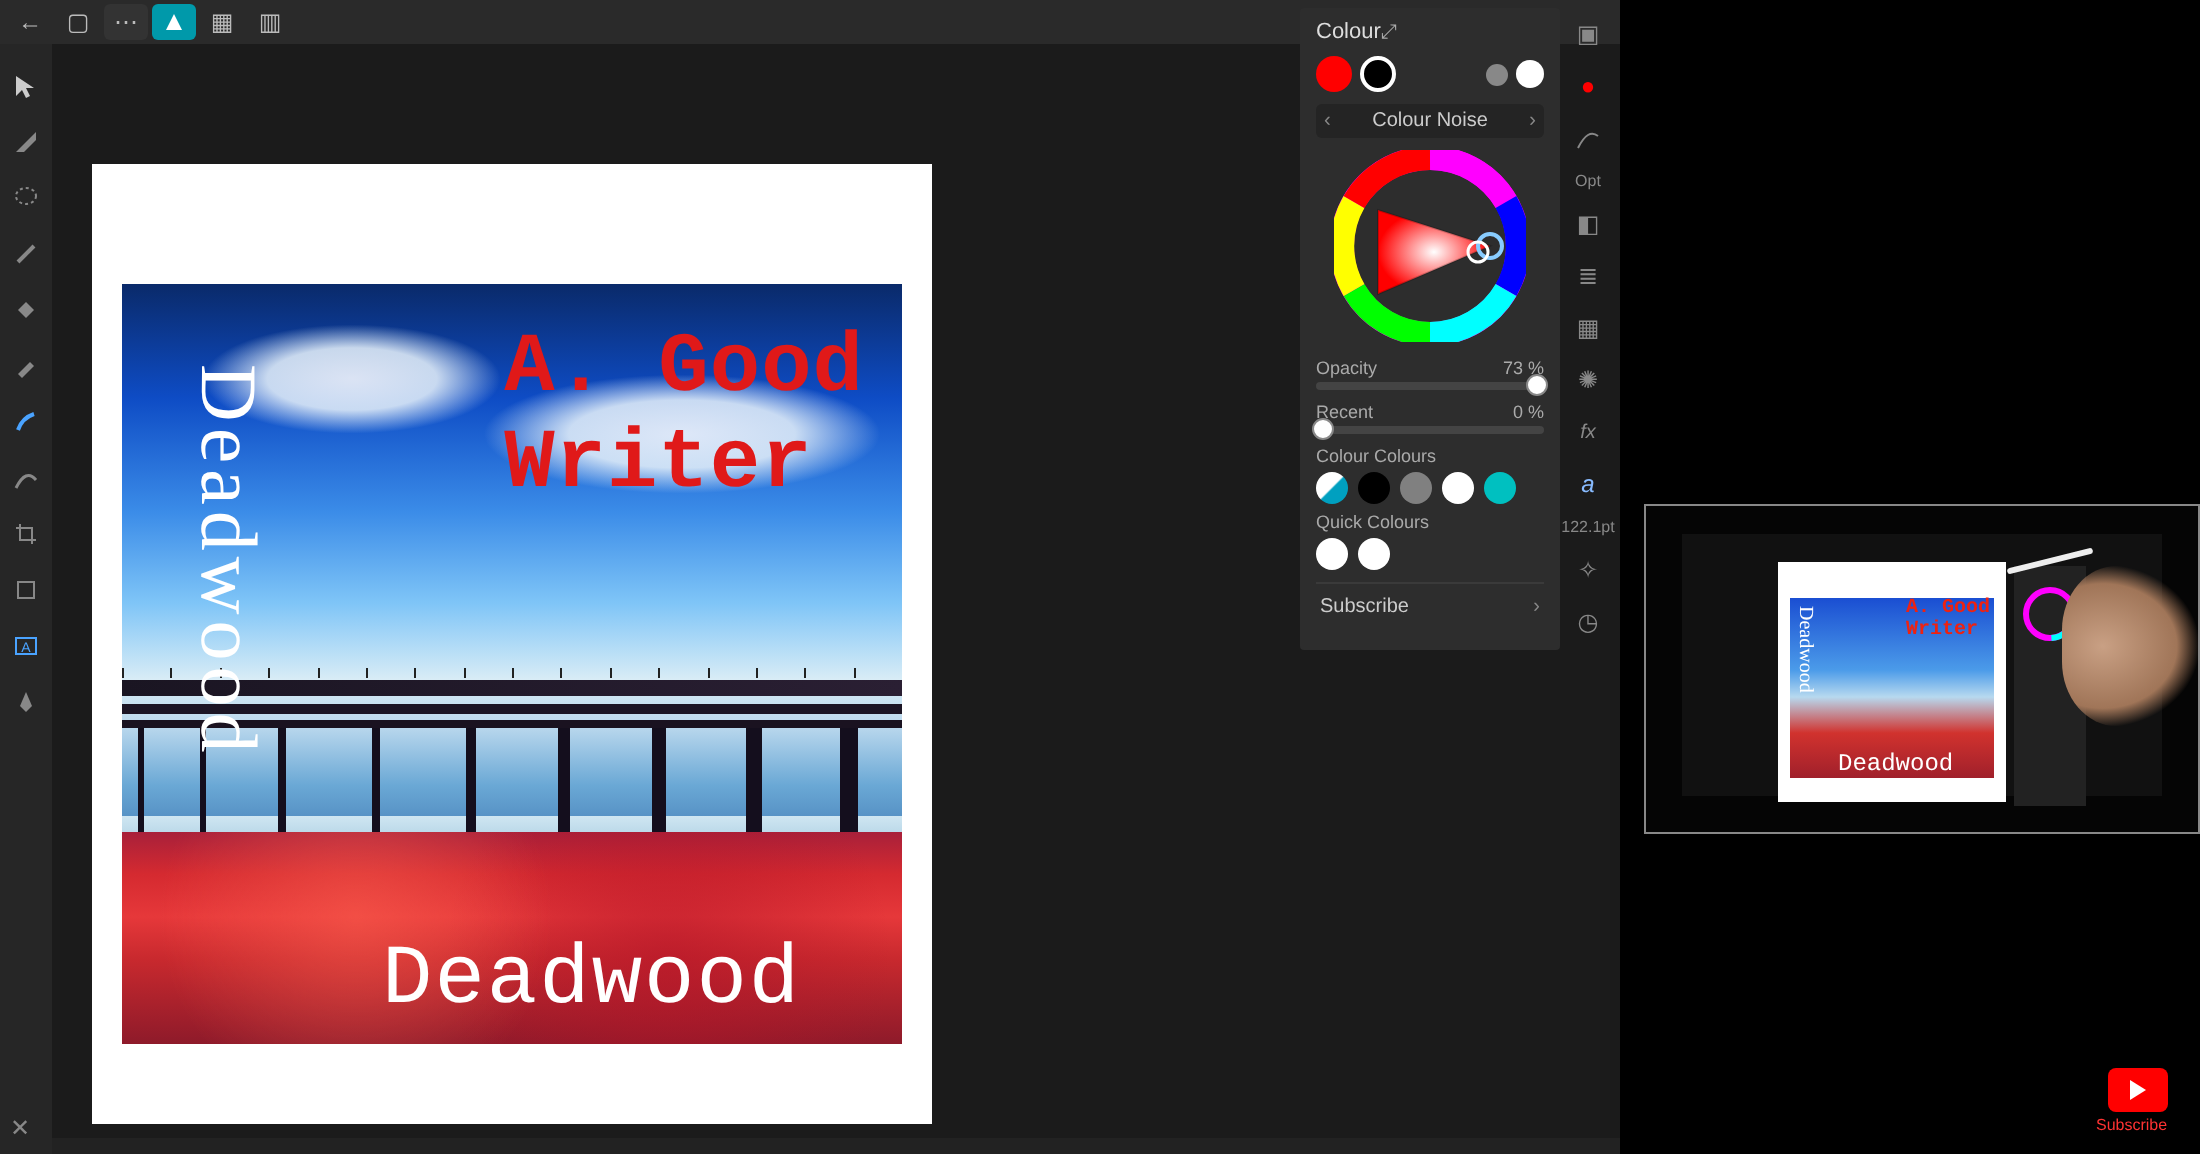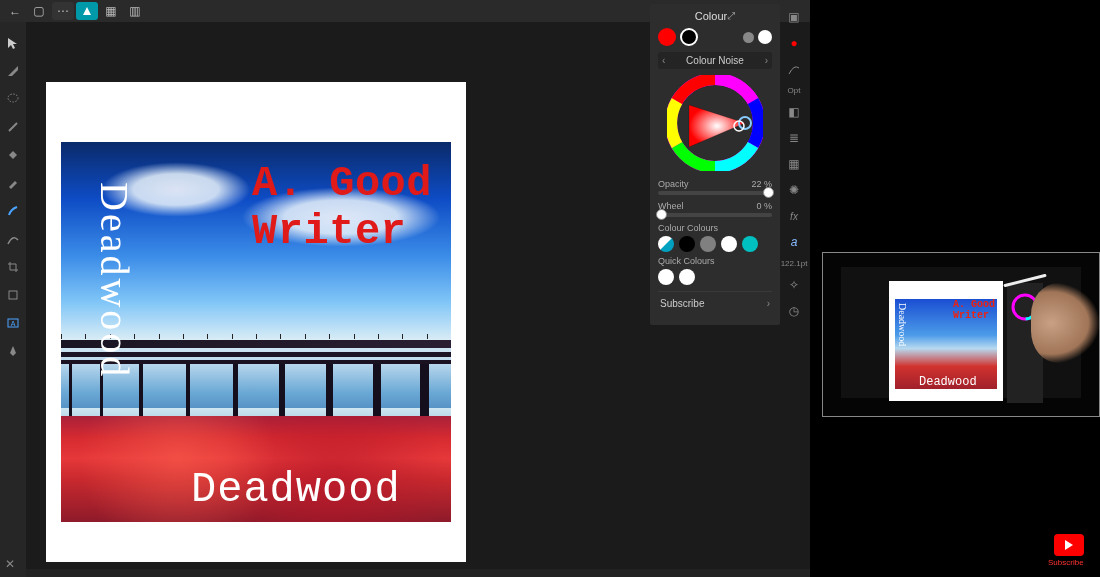--- a/index.html
+++ b/index.html
@@ -27,21 +27,21 @@
   .rail span{flex:1;border-left:1px solid #222;height:100%}
   .legs{position:absolute;left:0;right:0;top:24px;bottom:0}
   .leg{position:absolute;top:0;bottom:0;background:#140e1d}
   .sea{position:absolute;left:0;right:0;top:70%;height:15%;background:linear-gradient(180deg,#cfe6f2,#9bc3d9 40%,#5a88ad)}
   .foreground{position:absolute;left:0;right:0;bottom:0;height:28%;background:linear-gradient(180deg,#a8203a 0%,#d52a30 20%,#e6383a 40%,#c8292e 60%,#8e1a2a 100%)}
   .fg-texture{position:absolute;inset:0;background:radial-gradient(circle at 30% 40%,rgba(255,100,80,.5),transparent 35%),radial-gradient(circle at 70% 60%,rgba(180,20,40,.6),transparent 40%)}
   .txt-author{position:absolute;right:34px;top:78px;color:#e01919;font-family:"Courier New",monospace;font-weight:700;font-size:42px;line-height:1.15;text-align:left;letter-spacing:.5px}
   .txt-title-v{position:absolute;left:45px;top:100px;color:#fff;font-family:"Georgia",serif;font-size:40px;writing-mode:vertical-rl;letter-spacing:3px}
   .txt-title-h{position:absolute;left:145px;bottom:48px;color:#fff;font-family:"Courier New",monospace;font-size:42px;letter-spacing:1px}
   .panel{position:absolute;right:30px;top:4px;width:130px;background:#2d2d2d;color:#ccc;font-size:10px;padding:6px 8px 10px;border-radius:2px}
-  .panel-hdr{display:flex;justify-content:center;align-items:center;margin-bottom:6px}
+  .panel-hdr{display:flex;justify-content:flex-start;align-items:center;margin-bottom:6px}
   .panel-title{font-size:11px;color:#ddd}
   .swatch-row{display:flex;align-items:center;gap:4px;margin-bottom:6px}
   .sw{width:18px;height:18px;border-radius:50%}
   .sw.ring{border:2px solid #fff;background:#000;position:relative}
   .sw.red{background:#ff0000}
   .sw.white{background:#fff}
   .sw.sm{width:11px;height:11px}
   .mode-row{display:flex;align-items:center;justify-content:space-between;background:#242424;padding:3px 4px;border-radius:3px;margin-bottom:6px}
   .chev{color:#888;font-size:10px}
   .wheel-wrap{display:flex;justify-content:center;margin:6px 0 8px}
@@ -247,29 +247,29 @@
           <polygon points="-26,-18 30,0 -26,24" fill="url(#tri)"></polygon>
           <polygon points="-26,-18 -26,24 30,0" fill="none" stroke="#000" stroke-opacity=".2"></polygon>
           <circle cx="30" cy="0" r="6" fill="none" stroke="#8cf" stroke-width="2"></circle>
           <circle cx="24" cy="3" r="5" fill="none" stroke="#fff" stroke-width="1.5"></circle>
         </g>
       </svg>
     </div>
     <div class="slider-row">
       <div class="slider-label">
           <span>Opacity</span>
-          <span>22 %</span>
+          <span>73 %</span>
         </div>
       <div class="slider">
           <div class="slider-thumb" style="right:-2px"></div>
         </div>
     </div>
     <div class="slider-row">
       <div class="slider-label">
-          <span>Wheel</span>
+          <span>Recent</span>
           <span>0 %</span>
         </div>
       <div class="slider">
           <div class="slider-thumb" style="left:-2px"></div>
         </div>
     </div>
     <div class="sect">Colour Colours</div>
     <div class="chip-row">
       <div class="chip" style="background:linear-gradient(135deg,#fff 48%,#00a0c0 52%)"></div>
       <div class="chip" style="background:#000"></div>

